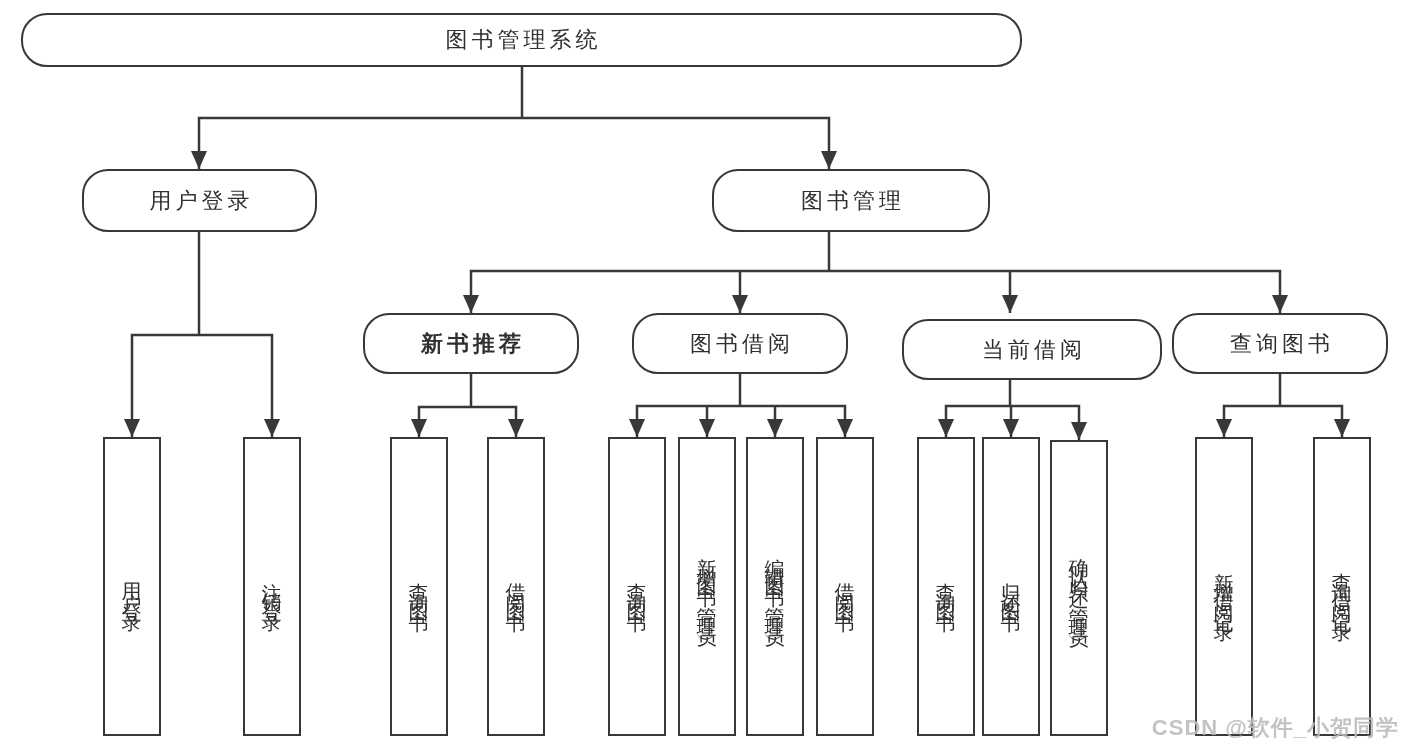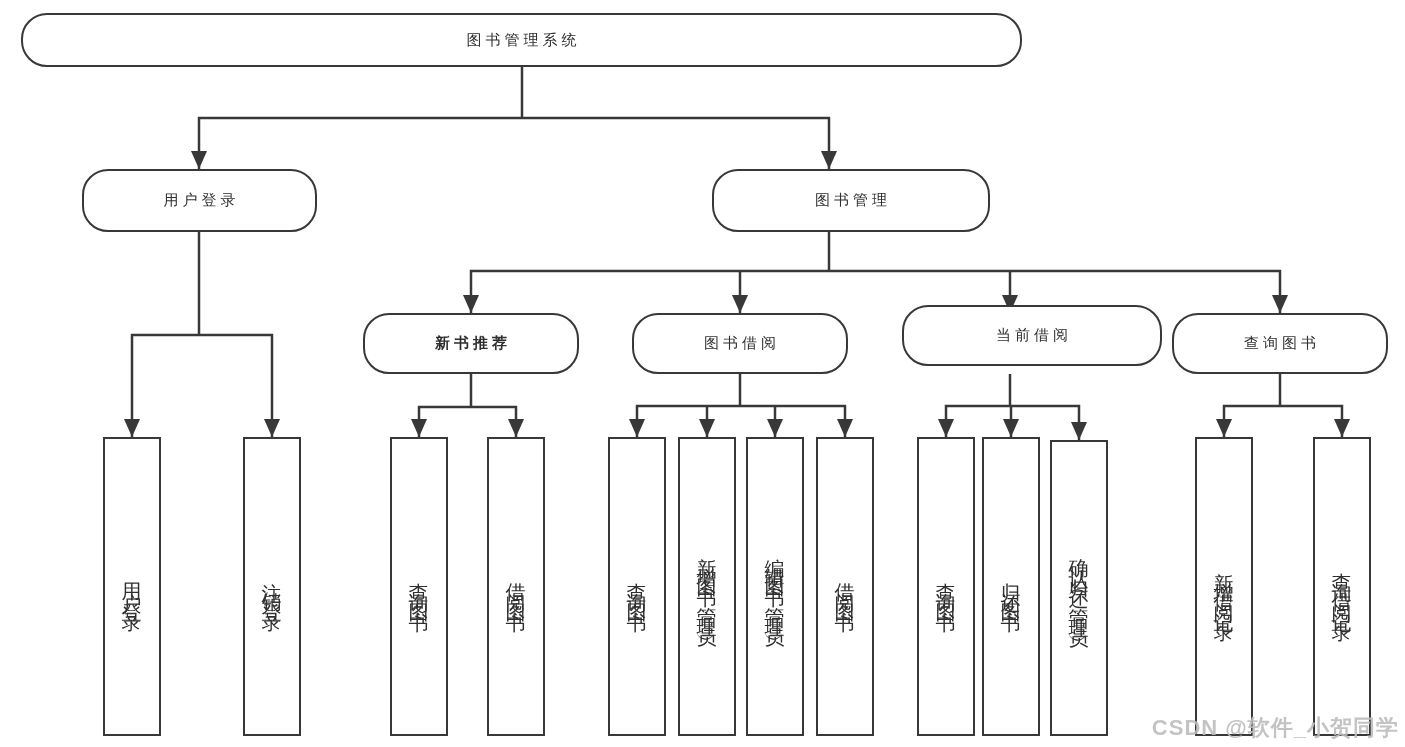--- a/index.html
+++ b/index.html
@@ -22,21 +22,21 @@
   .node{
     position:absolute;
     box-sizing:border-box;
     border:2.5px solid var(--line,#383838);
     background:var(--box-background,#ffffff);
     color:var(--text,#2f2f2f);
     display:flex;align-items:center;justify-content:center;
     z-index:2;
   }
   .hbox{
-    font-size:15px;
+    font-size:22px;
     letter-spacing:4px;
     text-indent:4px;
     white-space:nowrap;
     border-radius:26px;
   }
   .vbox{
     writing-mode:vertical-rl;
     text-orientation:mixed;
     font-size:20px;
     letter-spacing:10px;
@@ -109,21 +109,21 @@
     <polygon class="arrow" points="1334,419 1350,419 1342,437"></polygon>
   </svg>
 
   <div class="node hbox" style="left:21px;top:13px;width:1001px;height:54px;">图书管理系统</div>
 
   <div class="node hbox" style="left:82px;top:169px;width:235px;height:63px;">用户登录</div>
   <div class="node hbox" style="left:712px;top:169px;width:278px;height:63px;">图书管理</div>
 
   <div class="node hbox" style="left:363px;top:313px;width:216px;height:61px;font-weight:bold;">新书推荐</div>
   <div class="node hbox" style="left:632px;top:313px;width:216px;height:61px;text-align:right;">图书借阅</div>
-  <div class="node hbox" style="left:902px;top:305px;width:260px;height:61px;">当前借阅</div>
+  <div class="node hbox" style="left:902px;top:319px;width:260px;height:61px;">当前借阅</div>
   <div class="node hbox" style="left:1172px;top:313px;width:216px;height:61px;">查询图书</div>
 
   <div class="node vbox" style="left:103px;top:437px;width:58px;height:299px;">用户登录</div>
   <div class="node vbox" style="left:243px;top:437px;width:58px;height:299px;">注销登录</div>
 
   <div class="node vbox" style="left:390px;top:437px;width:58px;height:299px;">查询图书</div>
   <div class="node vbox" style="left:487px;top:437px;width:58px;height:299px;">借阅图书</div>
 
   <div class="node vbox" style="left:608px;top:437px;width:58px;height:299px;">查询图书</div>
   <div class="node vbox" style="left:678px;top:437px;width:58px;height:299px;">新增图书（管理员）</div>

